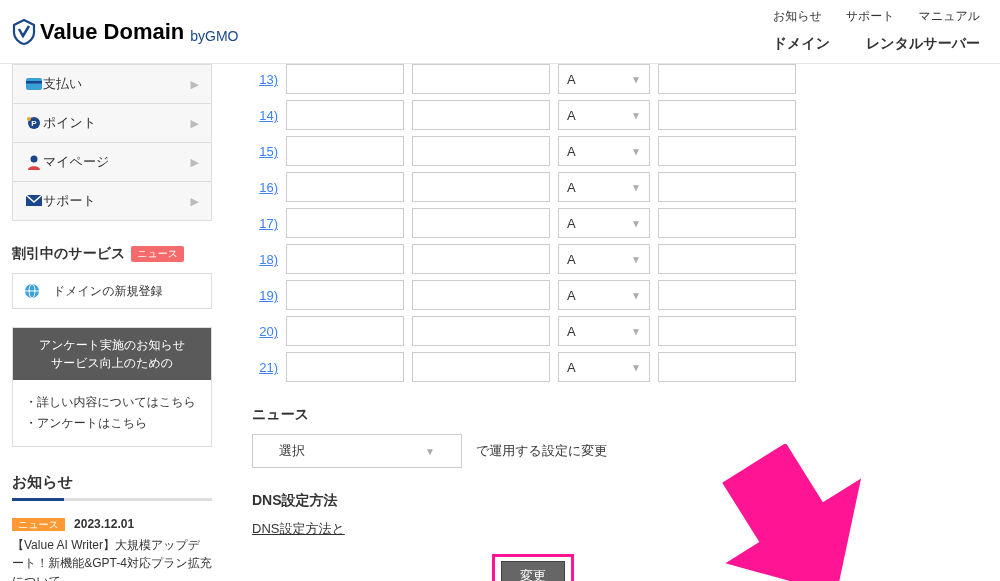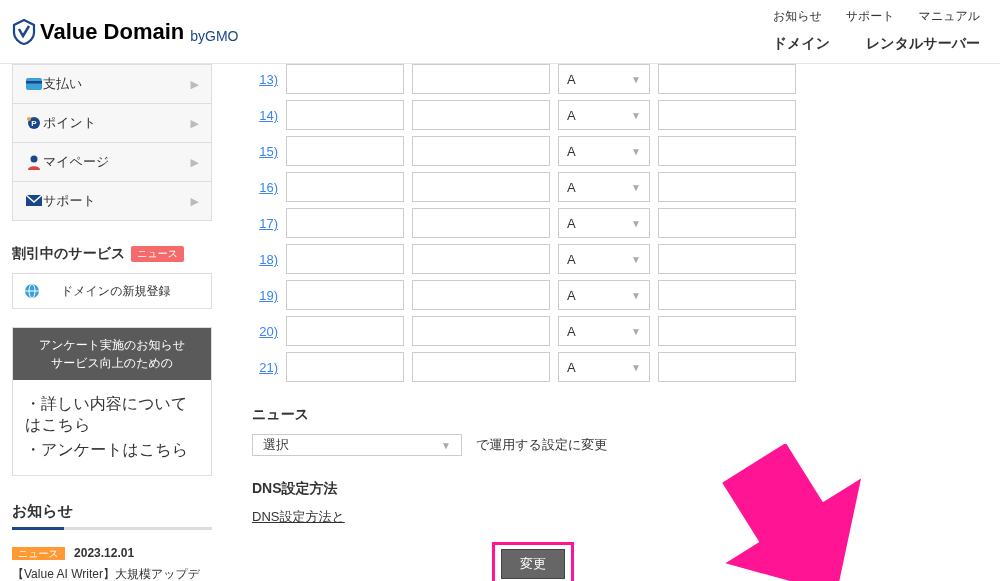--- a/index.html
+++ b/index.html
@@ -16,45 +16,45 @@
 .container { display: flex; padding: 0 12px; }
 .sidebar { width: 200px; flex-shrink: 0; padding-top: 0; }
 .side-menu-item { display: flex; align-items: center; justify-content: space-between; padding: 10px 12px; border: 1px solid #ddd; border-top: none; background: #f7f7f7; cursor: pointer; }
 .side-menu-item:first-child { border-top: 1px solid #ddd; }
 .side-menu-left { display: flex; align-items: center; }
 .side-icon { width: 18px; height: 18px; display: flex; align-items: center; justify-content: center; }
 .chevron { color: #bbb; font-size: 11px; }
 .section-title { font-size: 14px; font-weight: bold; margin: 24px 0 10px 0; display: flex; align-items: center; gap: 6px; }
 .badge { background: #f56b6b; color: #fff; font-size: 10px; padding: 1px 6px; border-radius: 2px; font-weight: normal; }
 .promo-box { border: 1px solid #ddd; }
-.promo-item { display: flex; align-items: center; gap: 20px; padding: 8px 10px; border-bottom: 1px solid #ddd; cursor: pointer; font-size: 12px; }
+.promo-item { display: flex; align-items: center; gap: 12px; padding: 8px 10px; border-bottom: 1px solid #ddd; cursor: pointer; font-size: 12px; }
 .promo-item:last-child { border-bottom: none; }
 .survey-box { margin-top: 18px; border: 1px solid #ddd; }
 .survey-header { background: #5a5a5a; color: #fff; text-align: center; padding: 8px 6px; font-size: 12px; line-height: 1.5; }
 .survey-links { padding: 10px 12px; }
-.survey-links a { display: block; color: #333; text-decoration: none; font-size: 16px; margin: 4px 0; }
+.survey-links a { display: block; color: #333; text-decoration: none; font-size: 12px; margin: 4px 0; }
 .news-title { font-size: 15px; font-weight: bold; margin-top: 26px; padding-bottom: 6px; border-bottom: 3px solid #ddd; position: relative; }
 .news-title::after { content: ""; position: absolute; left: 0; bottom: -3px; width: 52px; height: 3px; background: #1a468c; }
 .news-item { margin-top: 16px; font-size: 12px; }
 .news-tag { background: #ff9933; color: #fff; font-size: 10px; padding: 1px 6px; margin-right: 6px; }
 .news-date { font-weight: bold; }
 .news-body { margin-top: 4px; line-height: 1.5; }
 .main { flex: 1; padding: 0 0 0 40px; position: relative; }
 .dns-table { width: 100%; }
 .dns-row { display: flex; align-items: center; gap: 8px; margin-bottom: 6px; }
 .row-label { width: 26px; text-align: right; text-decoration: underline; font-size: 13px; color: #3b82f6; }
 .dns-input { height: 30px; border: 1px solid #ccc; background: #fff; }
 .col1 { width: 118px; }
 .col2 { width: 138px; }
 .dns-select { width: 92px; height: 30px; border: 1px solid #ccc; background: #fff; padding: 0 8px; display: flex; align-items: center; justify-content: space-between; cursor: pointer; }
 .select-caret { color: #aaa; font-size: 10px; }
 .col4 { width: 138px; }
 .section-heading { font-size: 14px; font-weight: bold; margin: 24px 0 10px 0; }
 .auto-select-row { display: flex; align-items: center; gap: 14px; }
-.auto-select { width: 210px; height: 22px; border: 1px solid #ccc; padding: 0 10px; display: flex; align-items: center; justify-content: space-between; background: #fff; cursor: pointer; }
+.auto-select { width: 210px; height: 34px; border: 1px solid #ccc; padding: 0 26px; display: flex; align-items: center; justify-content: space-between; background: #fff; cursor: pointer; }
 .dns-method-link { text-decoration: underline; color: #333; font-size: 13px; }
 .submit-wrapper { margin-top: 16px; display: inline-block; border: 3px solid #ff1493; padding: 4px 6px; }
 .submit-button { background: #666; color: #fff; border: 1px solid #444; padding: 5px 18px; font-size: 13px; cursor: pointer; }
 .arrow-annotation { position: absolute; left: 505px; top: 380px; pointer-events: none; }
 </style>
 </head>
 <body>
 
 <div class="header">
   <div class="logo">

